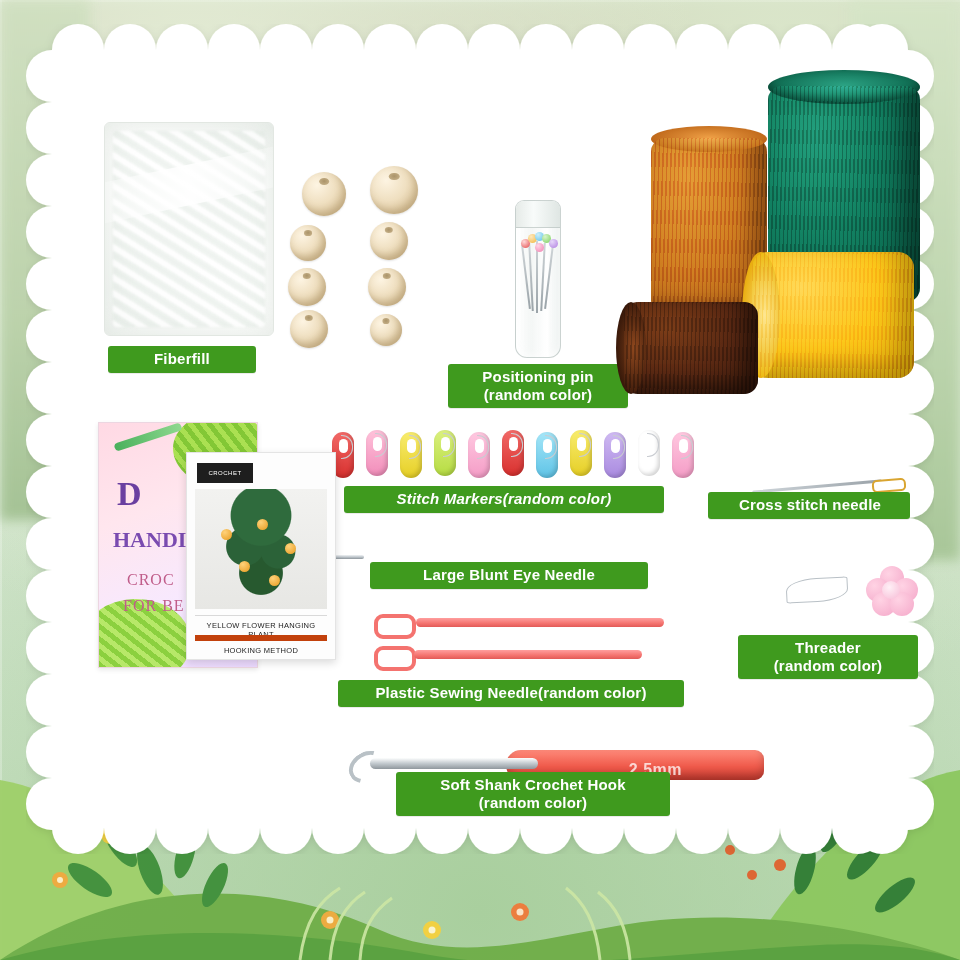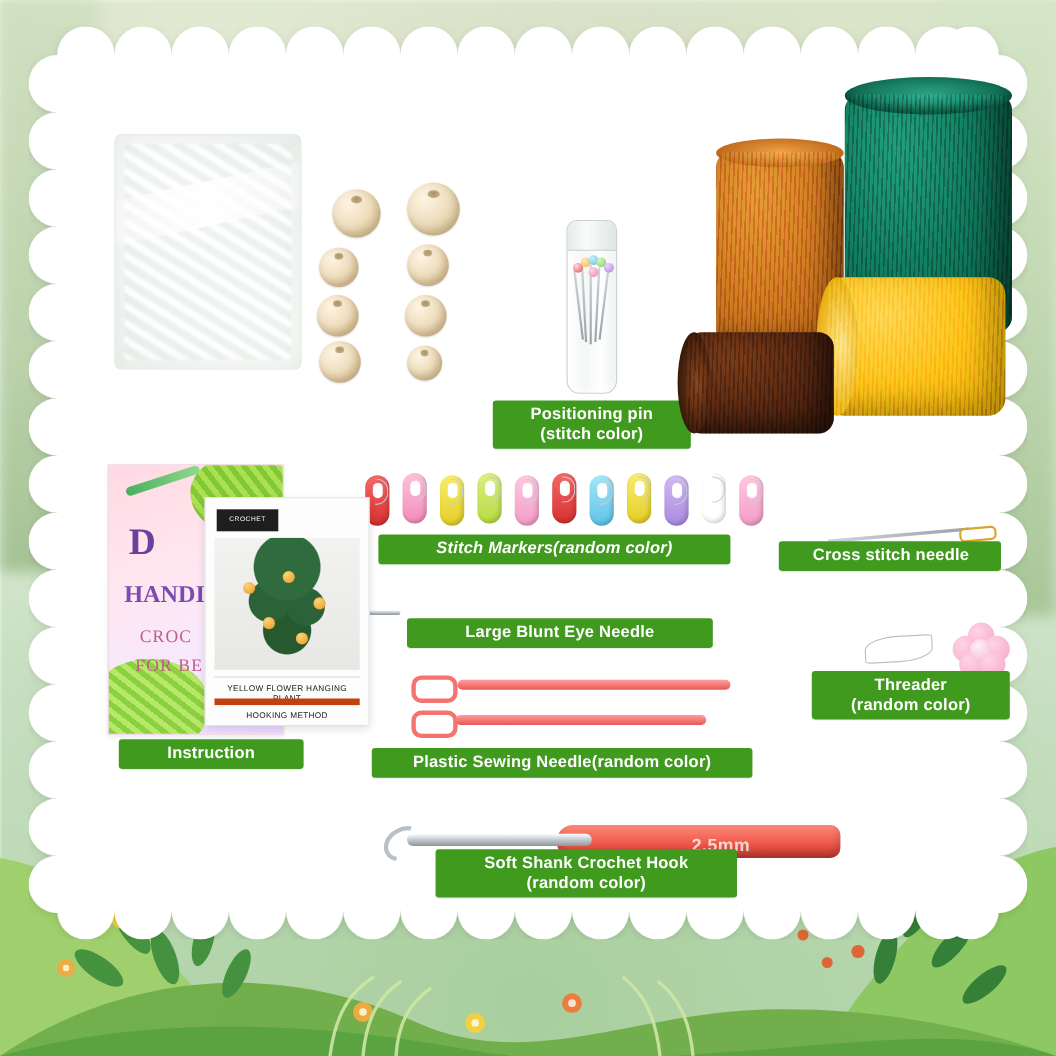--- a/index.html
+++ b/index.html
@@ -674,20 +674,21 @@
           <circle cx="882" cy="676" r="26"></circle>
             <circle cx="882" cy="728" r="26"></circle>
             <circle cx="882" cy="780" r="26"></circle>
         </g>
       </g>
     </svg>
 
     <div class="card-inner">
 
       <div class="fiberfill"></div>
+      <div class="label" style="left:82px; top:322px; width:128px;">Fiberfill</div>
 
       <div class="bead" style="left:276px; top:148px; width:44px; height:44px;">
           <span class="hole"></span>
         </div>
       <div class="bead" style="left:344px; top:142px; width:48px; height:48px;">
           <span class="hole"></span>
         </div>
       <div class="bead" style="left:264px; top:201px; width:36px; height:36px;">
           <span class="hole"></span>
         </div>
@@ -715,21 +716,21 @@
         <div class="pin" style="left:26px; top:42px; height:68px; transform:rotate(3deg);"></div>
         <div class="pin" style="left:32px; top:44px; height:64px; transform:rotate(7deg);"></div>
         <div class="pin-head" style="left:5px;  top:38px; background:radial-gradient(circle at 35% 30%,#ffd9d9,#e34b4b);"></div>
         <div class="pin-head" style="left:12px; top:33px; background:radial-gradient(circle at 35% 30%,#ffe8bd,#f0b63c);"></div>
         <div class="pin-head" style="left:19px; top:31px; background:radial-gradient(circle at 35% 30%,#cdeffb,#5bc0e8);"></div>
         <div class="pin-head" style="left:26px; top:33px; background:radial-gradient(circle at 35% 30%,#d8f5cb,#7bcf5c);"></div>
         <div class="pin-head" style="left:33px; top:38px; background:radial-gradient(circle at 35% 30%,#e6d7fa,#b07ee0);"></div>
         <div class="pin-head" style="left:19px; top:42px; background:radial-gradient(circle at 35% 30%,#ffd6e7,#f07fb0);"></div>
       </div>
       <div class="label" style="left:422px; top:340px; width:160px;">Positioning pin
-(stitch color)</div>
+(random color)</div>
 
       <div class="yarn yarn-green">
           <div class="top"></div>
           <div class="yarn-texture"></div>
         </div>
       <div class="yarn yarn-orange">
           <div class="top"></div>
           <div class="yarn-texture"></div>
         </div>
       <div class="yarn yarn-yellow">
@@ -814,21 +815,21 @@
         <div class="wire"></div>
         <div class="flower">
           <div class="pet" style="left:14px; top:0;"></div>
           <div class="pet" style="left:0;   top:12px;"></div>
           <div class="pet" style="left:28px; top:12px;"></div>
           <div class="pet" style="left:6px;  top:26px;"></div>
           <div class="pet" style="left:24px; top:26px;"></div>
           <div class="center"></div>
         </div>
       </div>
-      <div class="label" style="left:712px; top:586px; width:160px;">Threader
+      <div class="label" style="left:712px; top:611px; width:160px;">Threader
 (random color)</div>
 
       <div class="booklet-pink">
         <div class="corner-yarn"></div>
         <div class="corner-yarn2"></div>
         <div class="hook-deco"></div>
         <div class="big">D</div>
         <div class="mid">HANDI</div>
         <div class="sm1">CROC</div>
         <div class="sm2">FOR BE</div>
@@ -840,21 +841,20 @@
           <span class="flower" style="left:26px; top:40px;"></span>
           <span class="flower" style="left:62px; top:30px;"></span>
           <span class="flower" style="left:90px; top:54px;"></span>
           <span class="flower" style="left:44px; top:72px;"></span>
           <span class="flower" style="left:74px; top:86px;"></span>
         </div>
         <div class="t1">YELLOW FLOWER HANGING PLANT</div>
         <div class="t2">HOOKING METHOD</div>
       </div>
 
-      <div class="label" style="left:82px; top:648px; width:148px;">Instruction</div>
 
       <div class="plastic-needle" style="left:348px; top:590px; width:290px;">
         <div class="eye"></div>
         <div class="shaft" style="width:248px;"></div>
       </div>
       <div class="plastic-needle" style="left:348px; top:622px; width:268px;">
         <div class="eye"></div>
         <div class="shaft" style="width:228px;"></div>
       </div>
       <div class="label" style="left:312px; top:656px; width:326px;">Plastic Sewing Needle(random color)</div>

